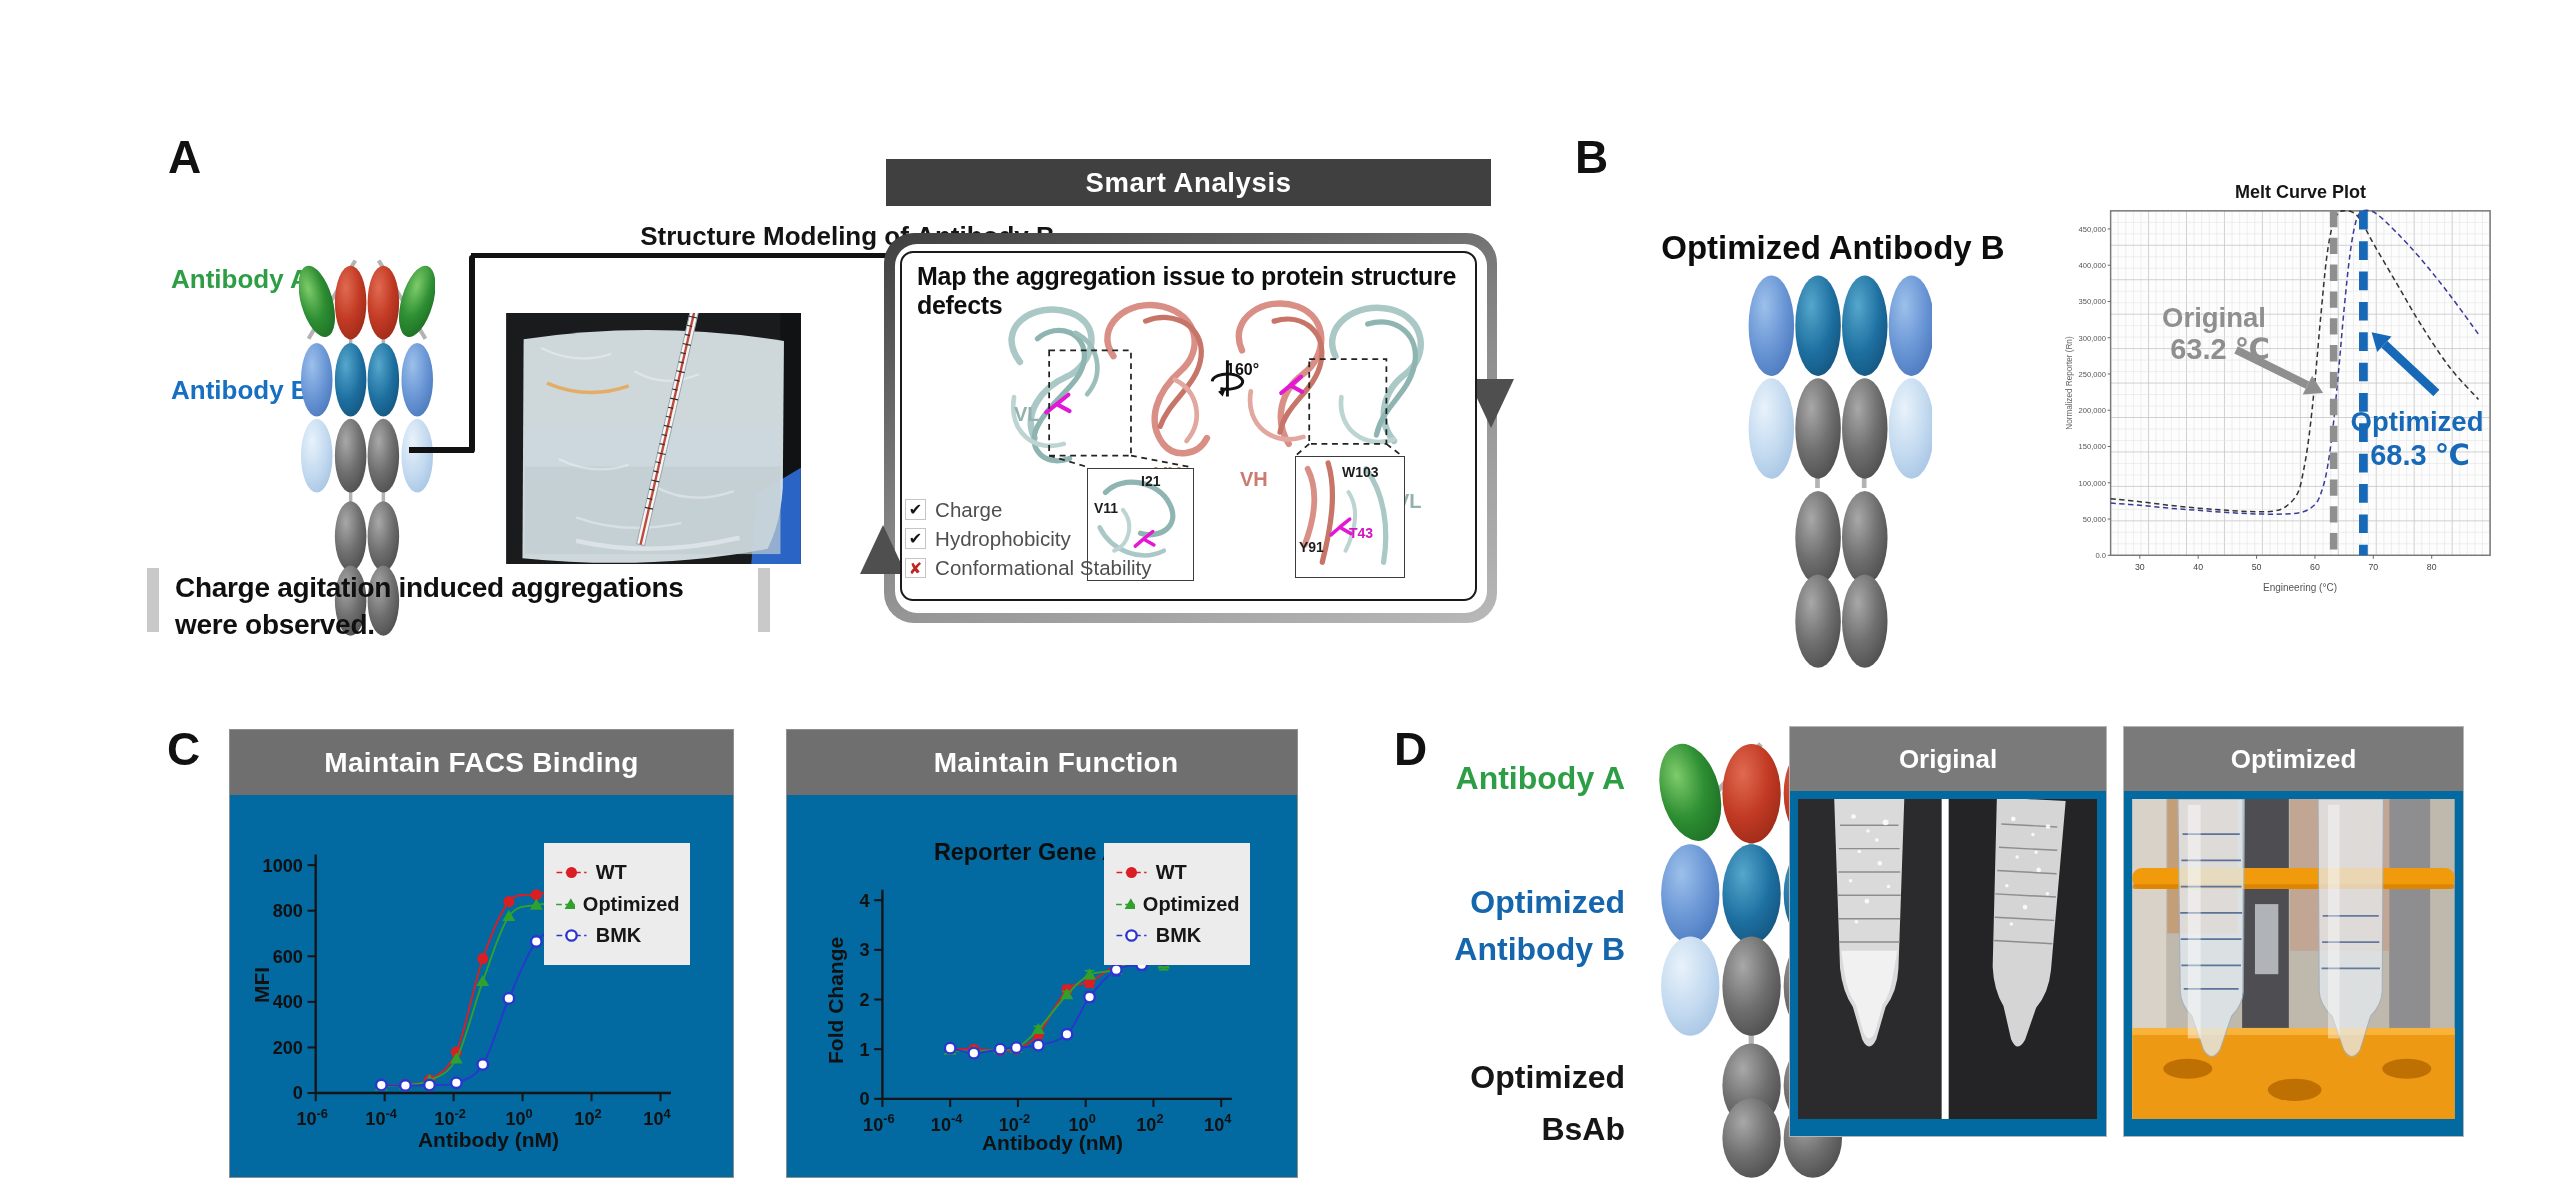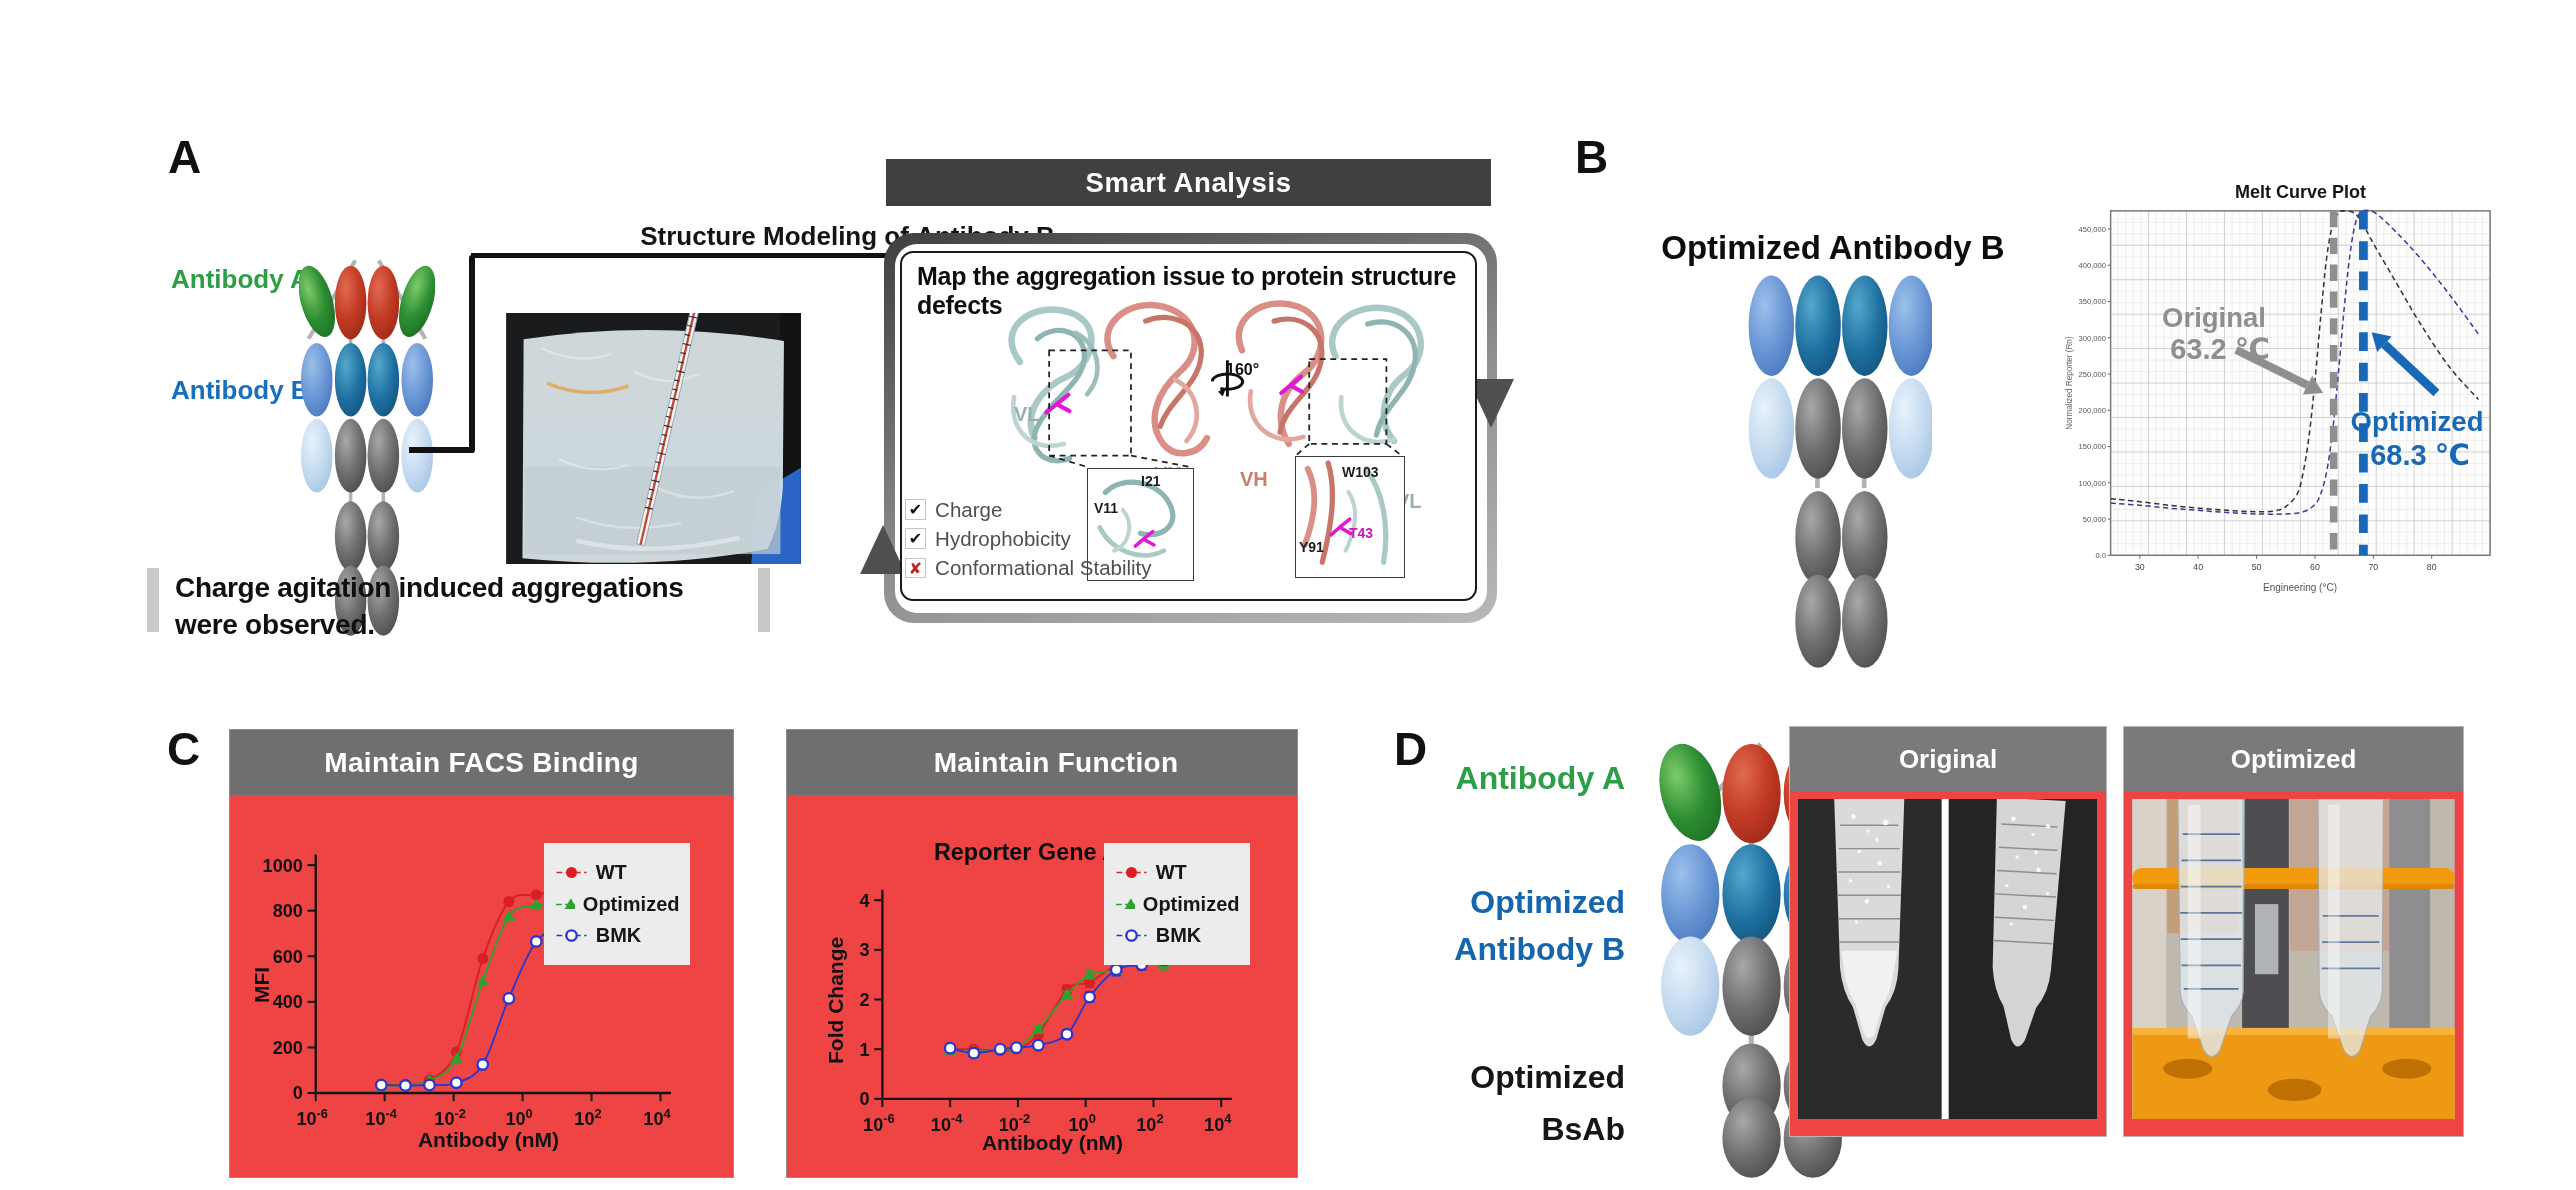--- a/index.html
+++ b/index.html
@@ -35,21 +35,21 @@
   .chk-row{display:flex;align-items:center;gap:9.4px;height:27px;}
   .chk-box{width:18.7px;height:18.7px;border:1.8px solid #c4c4c4;background:#fff;display:flex;
            align-items:center;justify-content:center;font-size:16px;font-weight:bold;color:#151515;}
   .chk-box.cross{color:#c0251f;}
   .chk-label{font-size:20.5px;color:#4f4f4f;}
   .b-title{font-size:33px;font-weight:bold;color:#0d0d0d;}
   .melt-title{font-size:18px;font-weight:bold;color:#151515;}
   .melt-ann{font-weight:bold;line-height:1.05;}
   .gray-ann{color:#8f8f8f;}
   .blue-ann{color:#1769b8;}
-  .cbox{background:#ef4444;border:1.8px solid #8f8f8f;}
+  .cbox{background:#0369a1;border:1.8px solid #8f8f8f;}
   .cbox-header{background:#6f6f6f;color:#fff;font-size:28px;font-weight:bold;display:flex;
                align-items:center;justify-content:center;letter-spacing:0.3px;}
   .photo-header{background:#7a7a7a;color:#fff;font-size:26px;font-weight:bold;display:flex;
                 align-items:center;justify-content:center;}
   .legend{background:#ececec;display:flex;flex-direction:column;justify-content:center;
           gap:8.2px;padding:9.4px 10.5px;box-sizing:border-box;}
   .legend-row{display:flex;align-items:center;gap:8.2px;}
   .legend-label{font-size:20px;font-weight:bold;color:#161616;}
   .axis-title{font-size:21px;font-weight:bold;color:#111;}
   .rot{transform:rotate(-90deg);transform-origin:center;}

